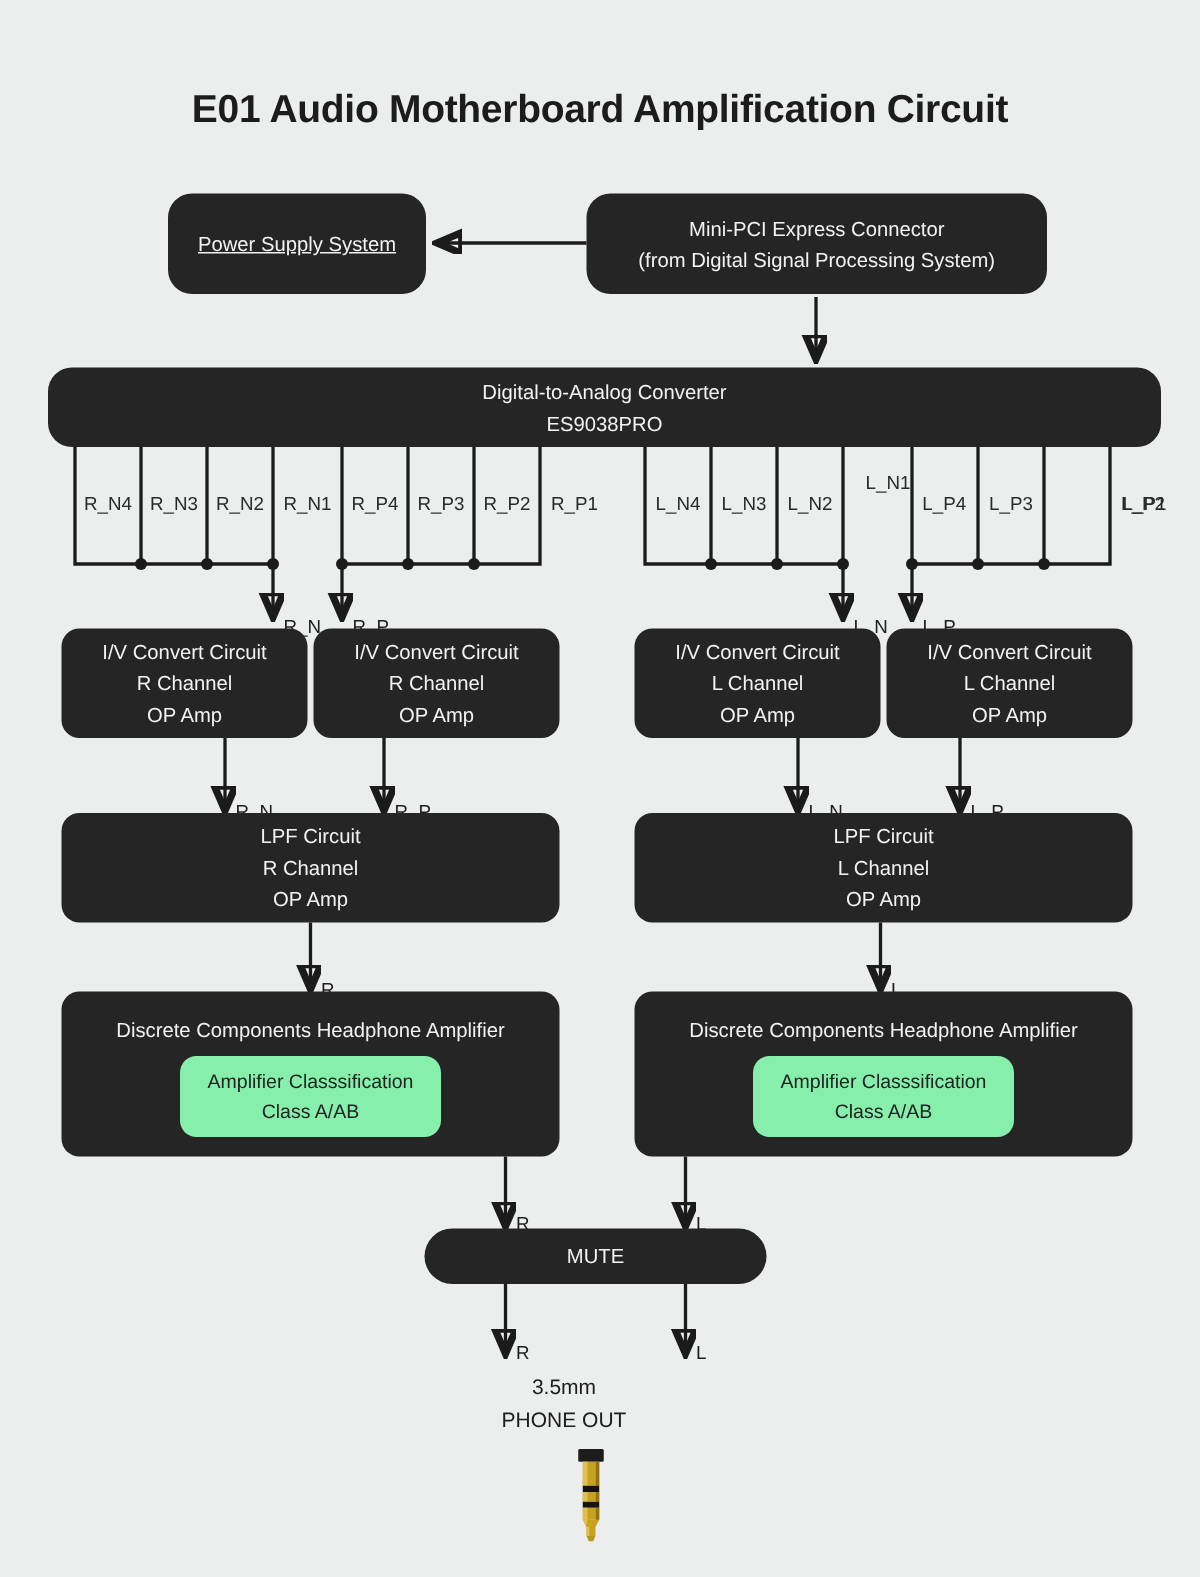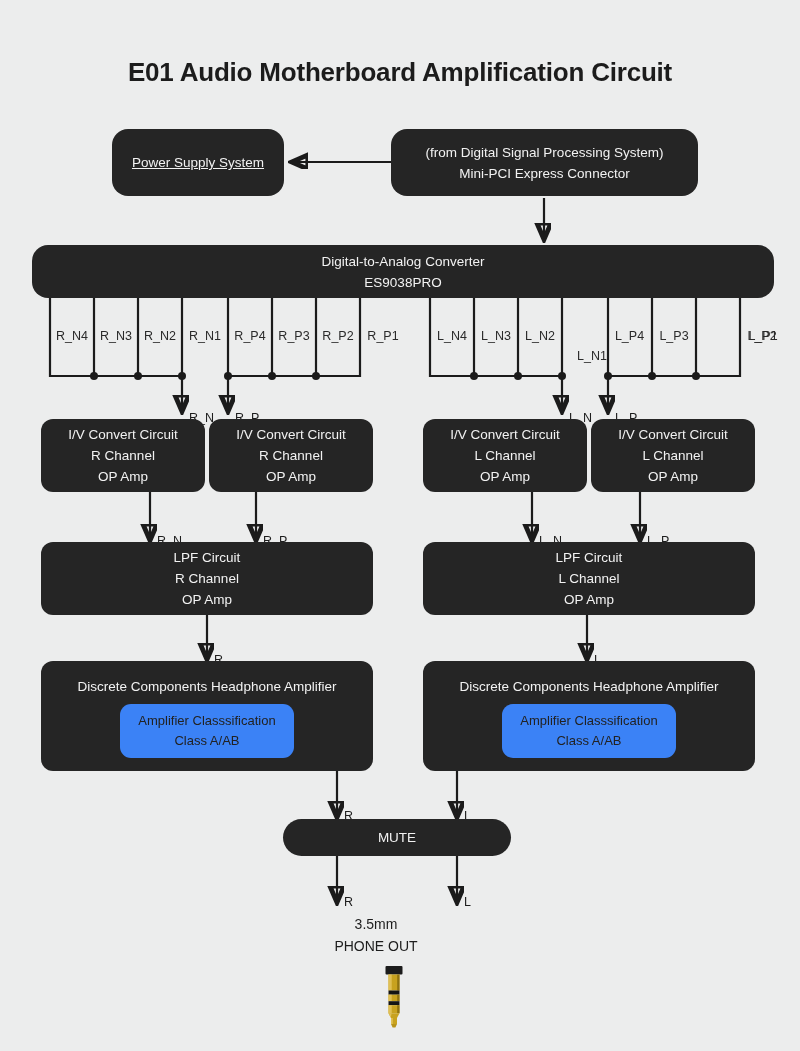--- a/index.html
+++ b/index.html
@@ -35,21 +35,21 @@
     box-sizing:border-box;
     padding:4px 8px;
   }
   .node .ln{display:block;white-space:nowrap;}
 
   .node.wide-radius{border-radius:16px;}
   .node.pill{border-radius:20px;}
 
   
   .chip{
-    background:#3b82f6;
+    background:#86efac;
     color:#222;
     border-radius:11px;
     font-size:13px;
     line-height:20px;
     padding:7px 18px;
     margin-top:7px;
     text-align:center;
   }
 
   
@@ -143,42 +143,42 @@
 
     <line x1="337" y1="856" x2="337" y2="902" marker-end="url(#arrow)"></line>
     <line x1="457" y1="856" x2="457" y2="902" marker-end="url(#arrow)"></line>
   </svg>
 
   <div class="node wide-radius" style="left:112px;top:129px;width:172px;height:67px;text-decoration:underline;">
     <span class="ln">Power Supply System</span>
   </div>
 
   <div class="node wide-radius" style="left:391px;top:129px;width:307px;height:67px;">
+    <span class="ln">Mini-PCI Express Connector</span>
     <span class="ln">(from Digital Signal Processing System)</span>
-    <span class="ln">Mini-PCI Express Connector</span>
   </div>
 
   <div class="node wide-radius" style="left:32px;top:245px;width:742px;height:53px;justify-content:center;">
     <span class="ln">Digital-to-Analog Converter</span>
     <span class="ln">ES9038PRO</span>
   </div>
 
   <div class="pinlabel" style="left:50px;top:329px;width:44px;">R_N4</div>
   <div class="pinlabel" style="left:94px;top:329px;width:44px;">R_N3</div>
   <div class="pinlabel" style="left:138px;top:329px;width:44px;">R_N2</div>
   <div class="pinlabel" style="left:182px;top:329px;width:46px;">R_N1</div>
   <div class="pinlabel" style="left:228px;top:329px;width:44px;">R_P4</div>
   <div class="pinlabel" style="left:272px;top:329px;width:44px;">R_P3</div>
   <div class="pinlabel" style="left:316px;top:329px;width:44px;">R_P2</div>
   <div class="pinlabel" style="left:360px;top:329px;width:46px;">R_P1</div>
 
   <div class="pinlabel" style="left:430px;top:329px;width:44px;">L_N4</div>
   <div class="pinlabel" style="left:474px;top:329px;width:44px;">L_N3</div>
   <div class="pinlabel" style="left:518px;top:329px;width:44px;">L_N2</div>
-  <div class="pinlabel" style="left:562px;top:349px;width:60px;">L_N1</div>
+  <div class="pinlabel" style="left:562px;top:315px;width:60px;">L_N1</div>
   <div class="pinlabel" style="left:608px;top:329px;width:43px;">L_P4</div>
   <div class="pinlabel" style="left:652px;top:329px;width:44px;">L_P3</div>
   <div class="pinlabel" style="left:696px;top:329px;width:44px;padding-left:44px;">L_P2</div>
   <div class="pinlabel" style="left:740px;top:329px;width:46px;">L_P1</div>
 
   <div class="wlabel" style="left:189px;top:387px;">R_N</div>
   <div class="wlabel" style="left:235px;top:387px;">R_P</div>
   <div class="wlabel" style="left:569px;top:387px;">L_N</div>
   <div class="wlabel" style="left:615px;top:387px;">L_P</div>
 

